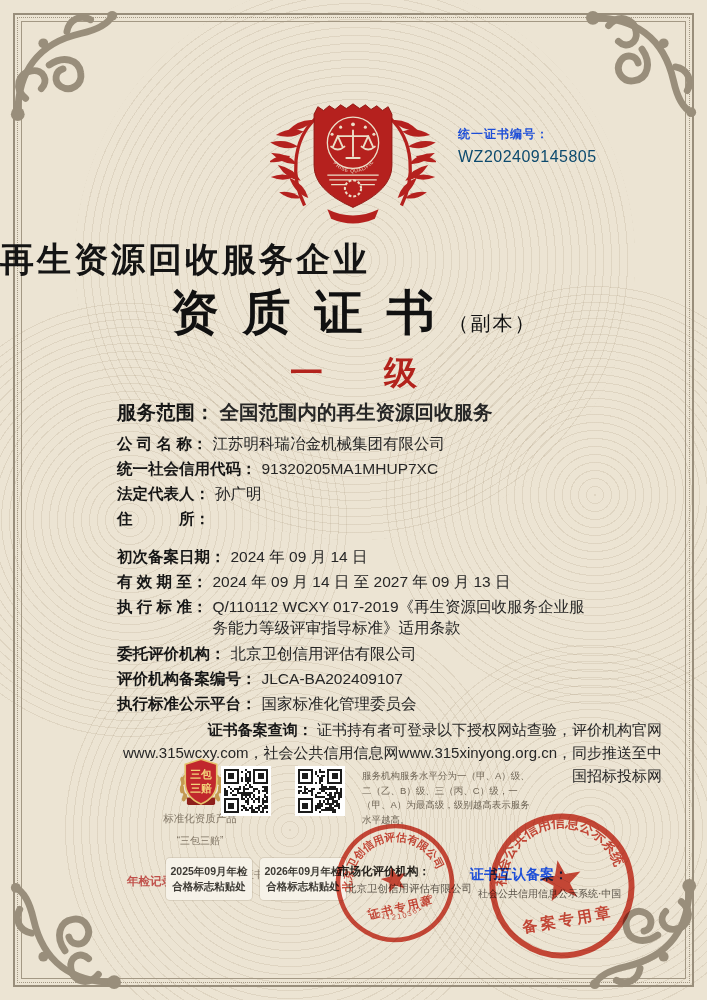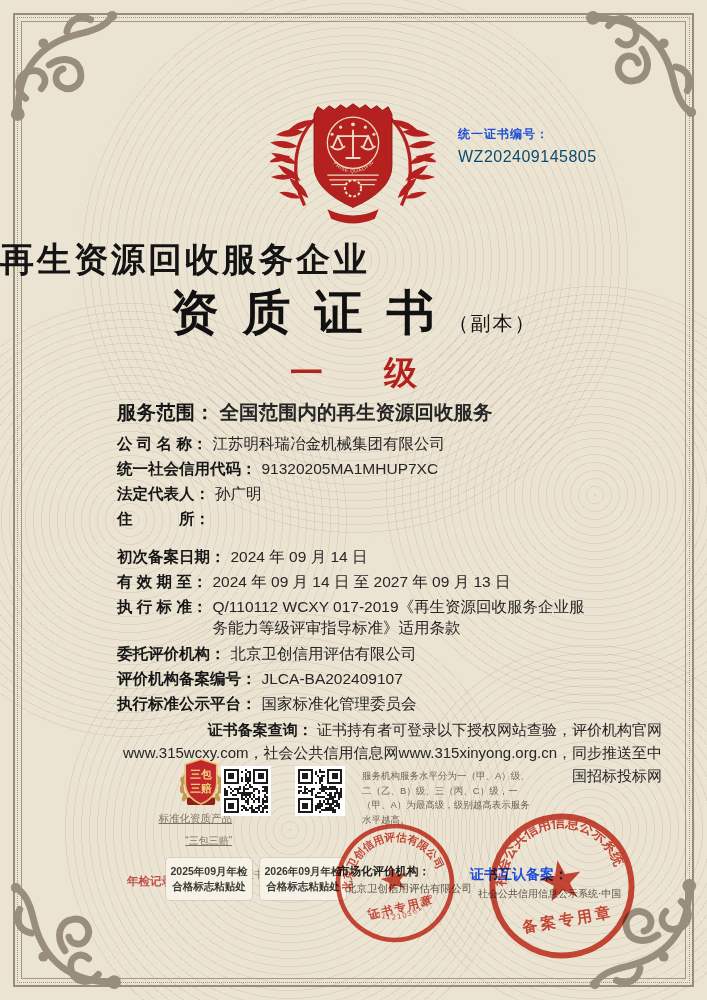--- a/index.html
+++ b/index.html
@@ -50,21 +50,21 @@
   .row{display:flex;margin-bottom:4px;font-size:15.5px;line-height:21px;}
   .row .lab{font-weight:800;white-space:nowrap;margin-right:5px;color:#161616;}
   .row .val{color:#262626;}
   .row.scope{font-size:19.5px;line-height:26px;margin-bottom:8px;}
   .row.scope .val{font-weight:600;}
   .qpara{margin:3px 0 0 0;font-size:15px;line-height:23px;width:545px;color:#262626;}
   .qpara .lab{font-weight:800;color:#161616;}
 
   
   .badge{left:176px;top:756px;width:50px;height:58px;}
-  .badge-cap{left:112px;top:812px;width:120px;text-align:right;color:#7e7363;text-decoration:underline;}
+  .badge-cap{left:140px;top:812px;width:120px;text-align:center;color:#7e7363;}
   .badge-cap .c1{font-size:10.5px;}
   .badge-cap .c2{font-size:10px;margin-top:8px;}
 
   
   .qr-box{width:44px;height:44px;background:#fff;padding:3px;}
   .qr1{left:221px;top:766px;}
   .qr2{left:295px;top:766px;}
   .qr-cap{left:214px;top:868px;width:132px;text-align:center;font-size:10.5px;color:#7e7363;}
 
   .note{left:362px;top:769px;width:168px;font-size:9.5px;line-height:1.55;color:#6e6455;}

